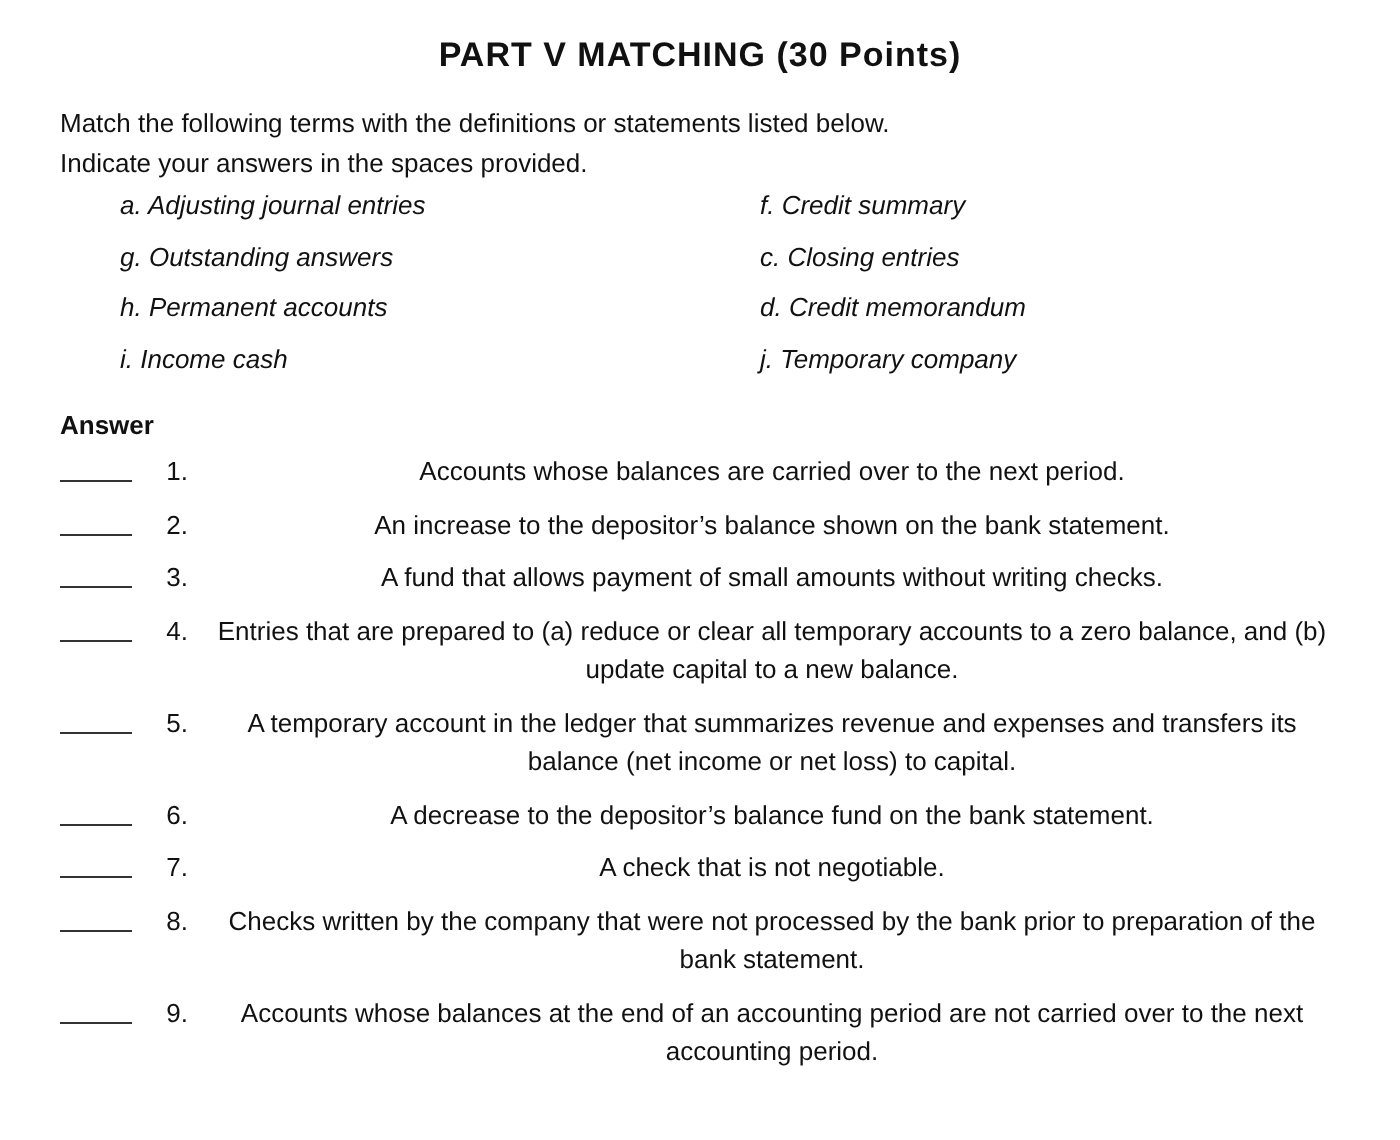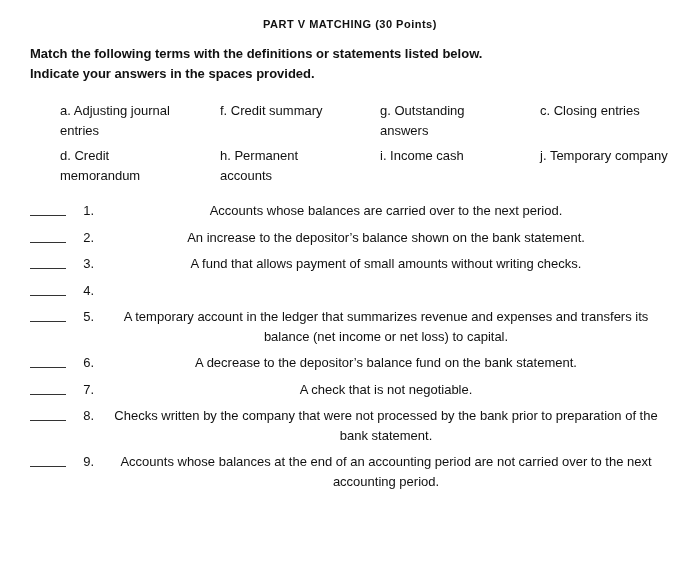--- a/index.html
+++ b/index.html
@@ -12,36 +12,36 @@
       font-family: Arial, sans-serif;
       font-size: 13px;
       color: #111;
       width: 700px;
       min-height: 570px;
       padding: 18px 30px 18px 30px;
     }
     .part-title {
       text-align: center;
       font-weight: bold;
-      font-size: 11px;
+      font-size: 17px;
       margin-bottom: 14px;
       letter-spacing: 0.5px;
     }
     .instructions {
-      font-weight: bold;
+      font-weight: normal;
       font-size: 13px;
-      margin-bottom: 16px;
       line-height: 1.5;
     }
     .terms-grid {
       display: grid;
-      grid-template-columns: 1fr 1fr 1fr 1fr;
+      grid-template-columns: 1fr 1fr;
       gap: 2px 30px;
       margin-bottom: 14px;
       padding-left: 30px;
+      font-style: italic;
     }
     .term-item {
       font-size: 13px;
       padding: 2px 0;
       line-height: 1.5;
     }
     .answer-section {
       margin-top: 6px;
     }
     .answer-label {
@@ -89,27 +89,28 @@
 <div class="instructions">
   <span>Match the following terms with the definitions or statements listed below.</span><br>
   <span>Indicate your answers in the spaces provided.</span>
 </div>
 
 <div class="terms-grid" id="terms-container">
 <div class="term-item">a.  Adjusting journal entries</div>
     <div class="term-item">f.  Credit summary</div>
     <div class="term-item">g.  Outstanding answers</div>
     <div class="term-item">c.  Closing entries</div>
+    <div class="term-item">h.  Permanent accounts</div>
     <div class="term-item">d.  Credit memorandum</div>
-    <div class="term-item">h.  Permanent accounts</div>
     <div class="term-item">i.  Income cash</div>
     <div class="term-item">j.  Temporary company</div>
   </div>
 
 <div class="answer-section">
+  <div class="answer-label">Answer</div>
   <div id="answers-container">
       <div class="answer-row-wrapper">
         <div class="left-side">
           <span class="answer-blank"></span>
           <span class="answer-num">1.</span>
         </div>
         <span class="answer-text">Accounts whose balances are carried over to the next period.</span>
       </div>
       <div class="answer-row-wrapper">
         <div class="left-side">
@@ -123,20 +124,21 @@
           <span class="answer-blank"></span>
           <span class="answer-num">3.</span>
         </div>
         <span class="answer-text">A fund that allows payment of small amounts without writing checks.</span>
       </div>
       <div class="answer-row-wrapper">
         <div class="left-side">
           <span class="answer-blank"></span>
           <span class="answer-num">4.</span>
         </div>
+        <span class="answer-text">Entries that are prepared to (a) reduce or clear all temporary accounts to a zero balance, and (b) update capital to a new balance.</span>
       </div>
       <div class="answer-row-wrapper">
         <div class="left-side">
           <span class="answer-blank"></span>
           <span class="answer-num">5.</span>
         </div>
         <span class="answer-text">A temporary account in the ledger that summarizes revenue and expenses and transfers its balance (net income or net loss) to capital.</span>
       </div>
       <div class="answer-row-wrapper">
         <div class="left-side">

